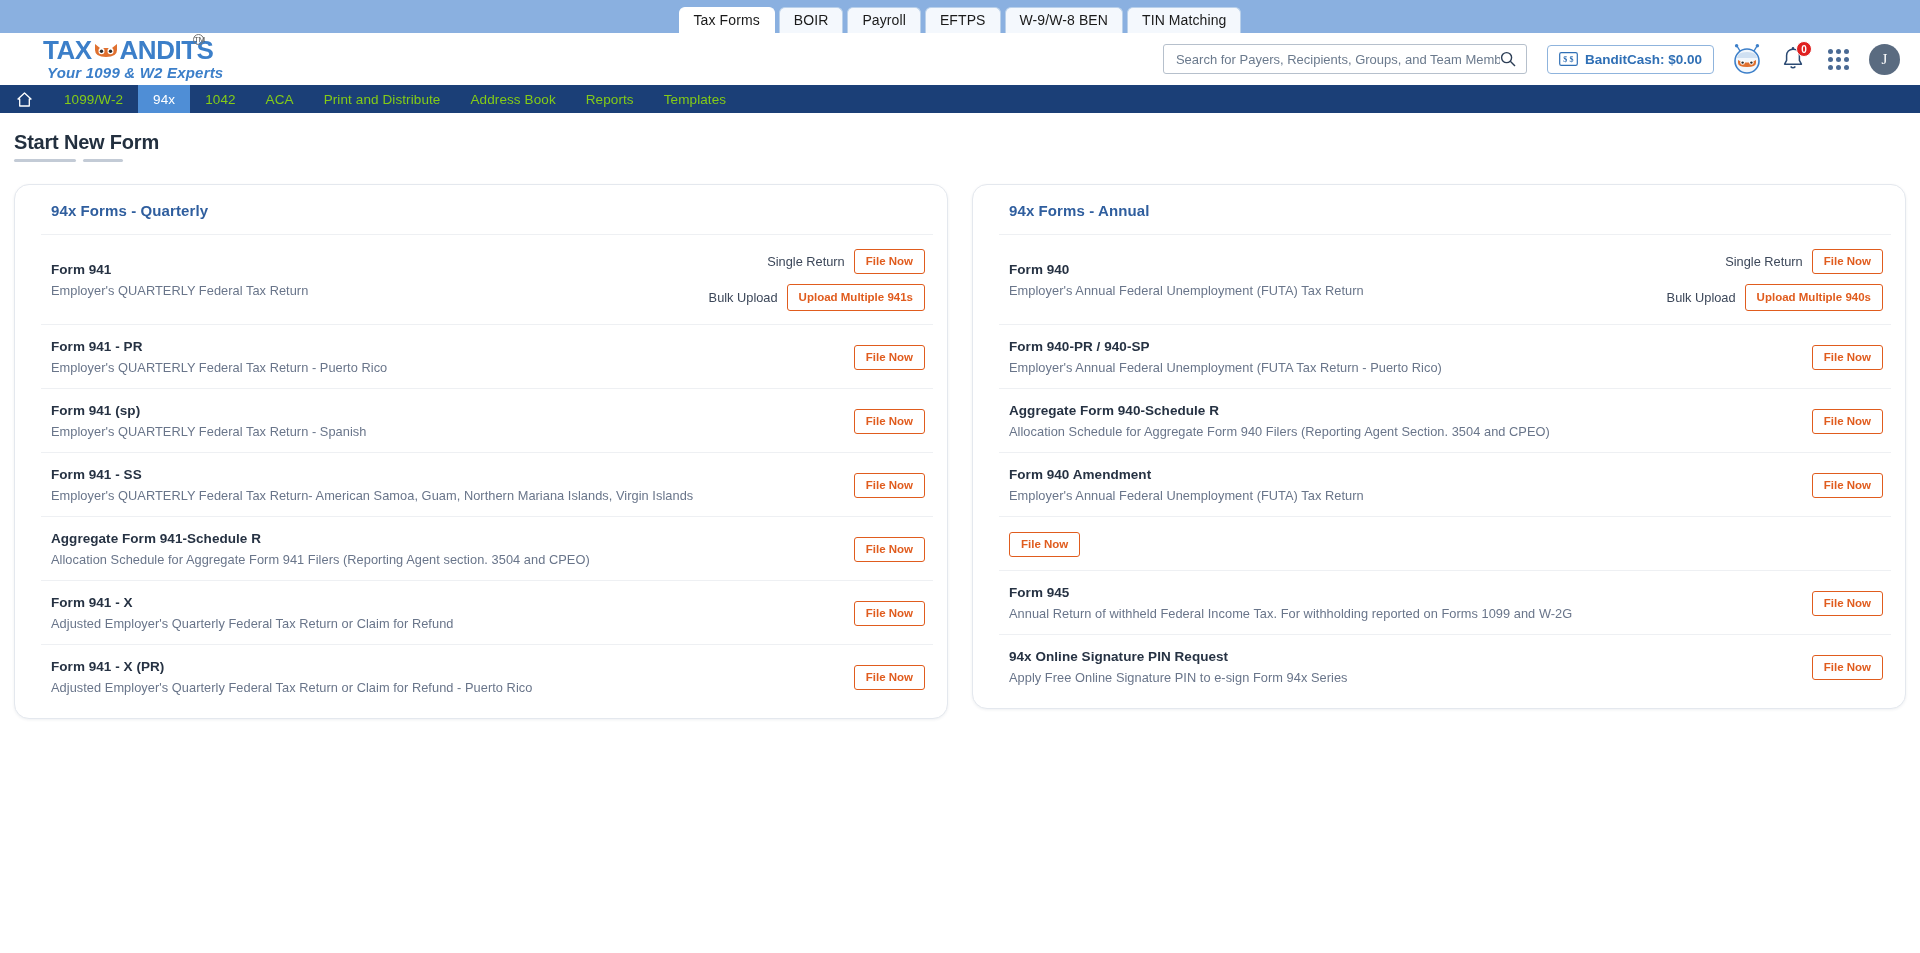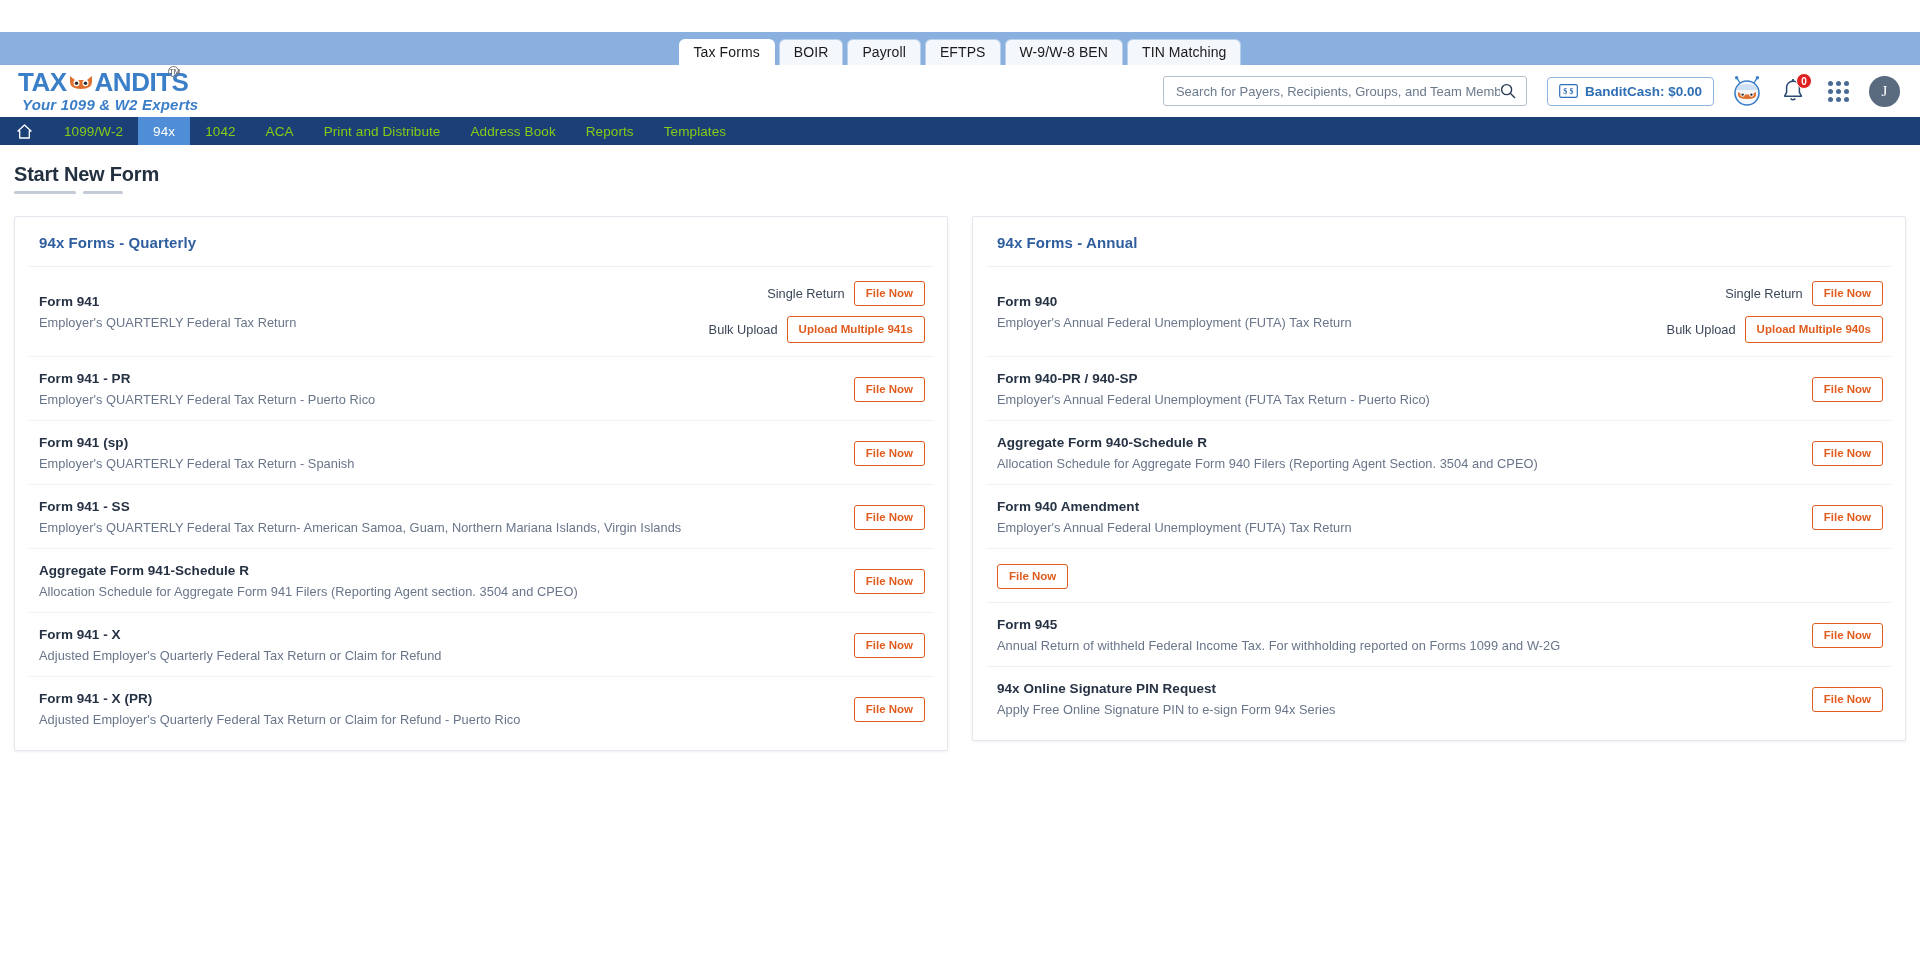--- a/index.html
+++ b/index.html
@@ -13,21 +13,20 @@
   
   .topstrip {
     height: 33px;
     background: #8ab0e0;
     display: flex;
     align-items: flex-end;
     justify-content: center;
     gap: 4px;
     padding: 0 0 0 0;
     position: relative;
-    margin-top: 32px;
   }
   .prod-tab {
     background: #f4f8fd;
     border: 1px solid #b9d0ea;
     border-bottom: none;
     border-radius: 6px 6px 0 0;
     padding: 4px 14px 5px 14px;
     font-size: 14px;
     color: #1a1a1a;
     line-height: 16px;
@@ -41,20 +40,21 @@
   }
 
   
   .header {
     height: 52px;
     background: #ffffff;
     display: flex;
     align-items: center;
     padding: 0 20px 0 18px;
     position: relative;
+    margin-left: 25px;
   }
   .logo-wrap { display: flex; flex-direction: column; position: relative; width: 180px; }
   .logo-main {
     font-size: 26px; font-weight: 700; letter-spacing: -.5px;
     color: #3c7fc9; line-height: 26px; display: flex; align-items: center;
     font-family: "Liberation Sans", sans-serif;
   }
   .logo-mask {
     display: inline-block; width: 26px; height: 15px; margin: 0 1px;
     position: relative; vertical-align: middle;
@@ -144,23 +144,23 @@
     position: relative;
   }
   .title-underline { display: flex; gap: 7px; margin-top: 3px; margin-bottom: 22px; }
   .title-underline i { display: block; height: 3px; background: #c3cbd6; border-radius: 2px; }
   .title-underline i:nth-child(1) { width: 62px; }
   .title-underline i:nth-child(2) { width: 40px; }
 
   .cards { display: flex; gap: 24px; align-items: flex-start; }
   .card {
     flex: 1 1 0; background: #fff;
-    border: 1px solid #e4e8ee; border-radius: 2px;
+    border: 1px solid #e4e8ee; border-radius: 15px;
     box-shadow: 0 1px 3px rgba(20,40,70,.07);
-    padding: 0 14px 10px 14px;
+    padding: 0 14px 10px 26px;
   }
   .card-title {
     font-size: 15px; color: #2f5e9e; font-weight: 600;
     padding: 17px 0 15px 10px; letter-spacing: .1px;
   }
   .row {
     display: flex; align-items: center;
     border-top: 1px solid #eef0f3;
     padding: 14px 8px 13px 10px;
     min-height: 54px;

